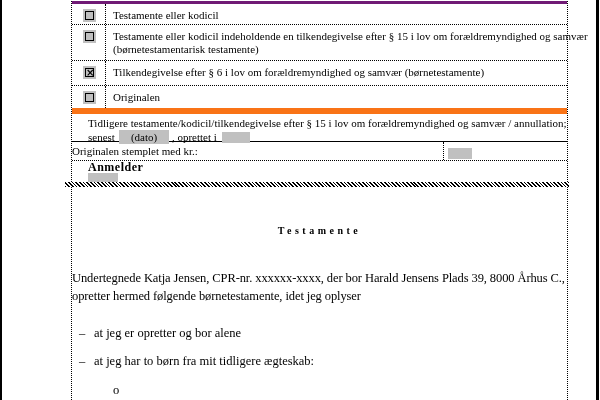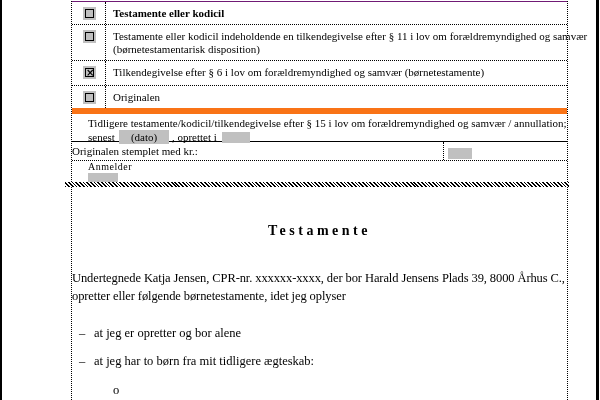--- a/index.html
+++ b/index.html
@@ -14,21 +14,21 @@
 
   .doc{
     position:absolute;left:71px;top:1px;width:497px;height:399px;
     box-sizing:border-box;
     border-left:1px dotted #000;border-right:1px dotted #000;
     background:#fff;
   }
 
   
   .opt-row{display:flex;box-sizing:border-box;border-top:1px dotted #000;}
-  .opt-row.first{border-top:1px solid #701a75;font-weight:bold;}
+  .opt-row.first{border-top:3px solid #701a75;}
   .r-a{height:23px;} .r-b{height:36px;} .r-c{height:25px;} .r-d{height:23px;}
   .cb-cell{flex:none;width:34px;box-sizing:border-box;border-right:1px dotted #000;
            padding:5px 0 0 11px;}
   .checkbox{width:13px;height:13px;background:#c0c0c0;
             display:flex;align-items:center;justify-content:center;}
   .cb-inner{width:9px;height:9px;box-sizing:border-box;border:1px solid #000;
             background:#c0c0c0;font:bold 10px "DejaVu Sans",sans-serif;
             line-height:7px;text-align:center;color:#000;overflow:hidden;}
   .opt-label{padding:5px 0 0 7px;font-size:11px;line-height:13px;white-space:nowrap;}
 
@@ -43,30 +43,30 @@
   
   .stamp-row{box-sizing:border-box;height:19px;border-top:1px solid #000;display:flex;}
   .stamp-left{flex:none;width:371px;box-sizing:border-box;
               padding:3px 4px 0 0;font-size:11px;}
   .stamp-right{flex:1;border-left:1px dotted #000;padding:3px 0 0 4px;}
   .kr-field{display:inline-block;width:24px;height:11px;}
 
   
   .anm-row{box-sizing:border-box;height:22px;border-top:1px dotted #000;
            padding:2px 0 0 16px;}
-  .anm-label{font-weight:normal;font-size:10px;letter-spacing:0.5px;line-height:8px;}
+  .anm-label{font-weight:bold;font-size:12px;letter-spacing:0.5px;line-height:8px;}
   .anm-field{display:block;width:30px;height:11px;margin-top:2px;}
 
   
   .hatch{height:5px;margin-left:-7px;width:504px;
          background:repeating-linear-gradient(45deg,#000 0,#000 1.2px,#fff 1.2px,#fff 2.6px);}
 
   
   .page-body{position:relative;height:211px;overflow:hidden;}
-  .title{margin-top:36px;text-align:center;font-weight:bold;font-size:14px;
+  .title{margin-top:36px;text-align:center;font-weight:bold;font-size:10px;
          letter-spacing:3.5px;line-height:16px;}
   .intro{margin-top:30px;font-size:12.5px;line-height:18px;letter-spacing:-0.1px;}
   .intro div{white-space:nowrap;font-family:Liberation Serif, serif;}
   .bullet{display:flex;font-size:12.5px;line-height:16px;white-space:nowrap;}
   .bullet .marker{flex:none;width:15px;padding-left:7px;box-sizing:content-box;}
   .b1{margin-top:20px;} .b2{margin-top:12px;}
   .subbullet{display:flex;font-size:12.5px;line-height:16px;white-space:nowrap;margin-top:13px;}
   .subbullet .marker{flex:none;width:13px;margin-left:41px;}
 </style>
 </head>
@@ -89,22 +89,22 @@
     </div>
   </div>
 
   <div class="opt-row r-b">
     <div class="cb-cell">
       <span class="checkbox">
           <span class="cb-inner"></span>
         </span>
     </div>
     <div class="opt-label">
-      <div>Testamente eller kodicil indeholdende en tilkendegivelse efter § 11 i lov om forældremyndighed og samvær</div>
-      <div>(børnetestamentarisk disposition)</div>
+      <div>Testamente eller kodicil indeholdende en tilkendegivelse efter § 15 i lov om forældremyndighed og samvær</div>
+      <div>(børnetestamentarisk testamente)</div>
     </div>
   </div>
 
   <div class="opt-row r-c">
     <div class="cb-cell">
       <span class="checkbox">
           <span class="cb-inner">×</span>
         </span>
     </div>
     <div class="opt-label">
@@ -145,21 +145,21 @@
     <span class="gray anm-field"></span>
   </div>
 
   <div class="hatch"></div>
 
   <div class="page-body">
     <div class="title">Testamente</div>
 
     <div class="intro">
       <div>Undertegnede Katja Jensen, CPR-nr. xxxxxx-xxxx, der bor Harald Jensens Plads 39, 8000 Århus C.,</div>
-      <div>opretter eller følgende børnetestamente, idet jeg oplyser</div>
+      <div>opretter hermed følgende børnetestamente, idet jeg oplyser</div>
     </div>
 
     <div class="bullet b1">
       <span class="marker">–</span>
       <span>at jeg er opretter og bor alene</span>
     </div>
 
     <div class="bullet b2">
       <span class="marker">–</span>
       <span>at jeg har to børn fra mit tidligere ægteskab:</span>

